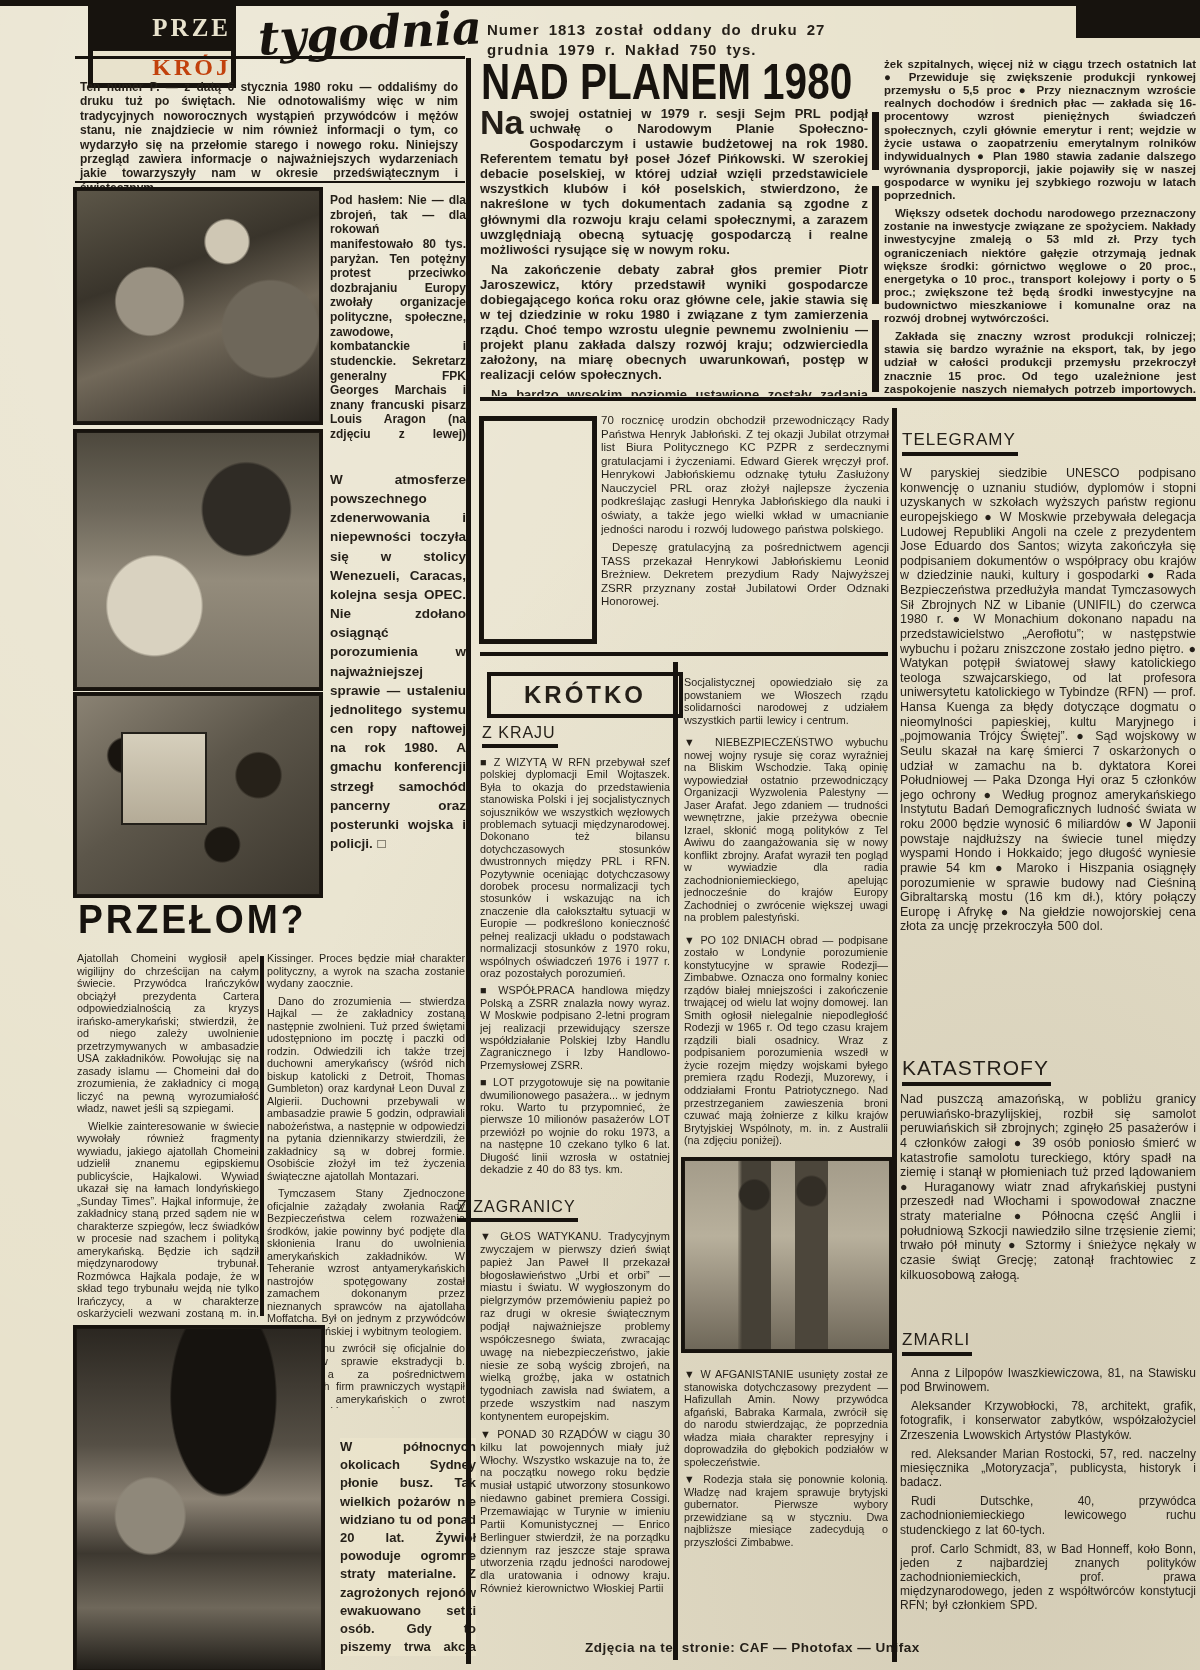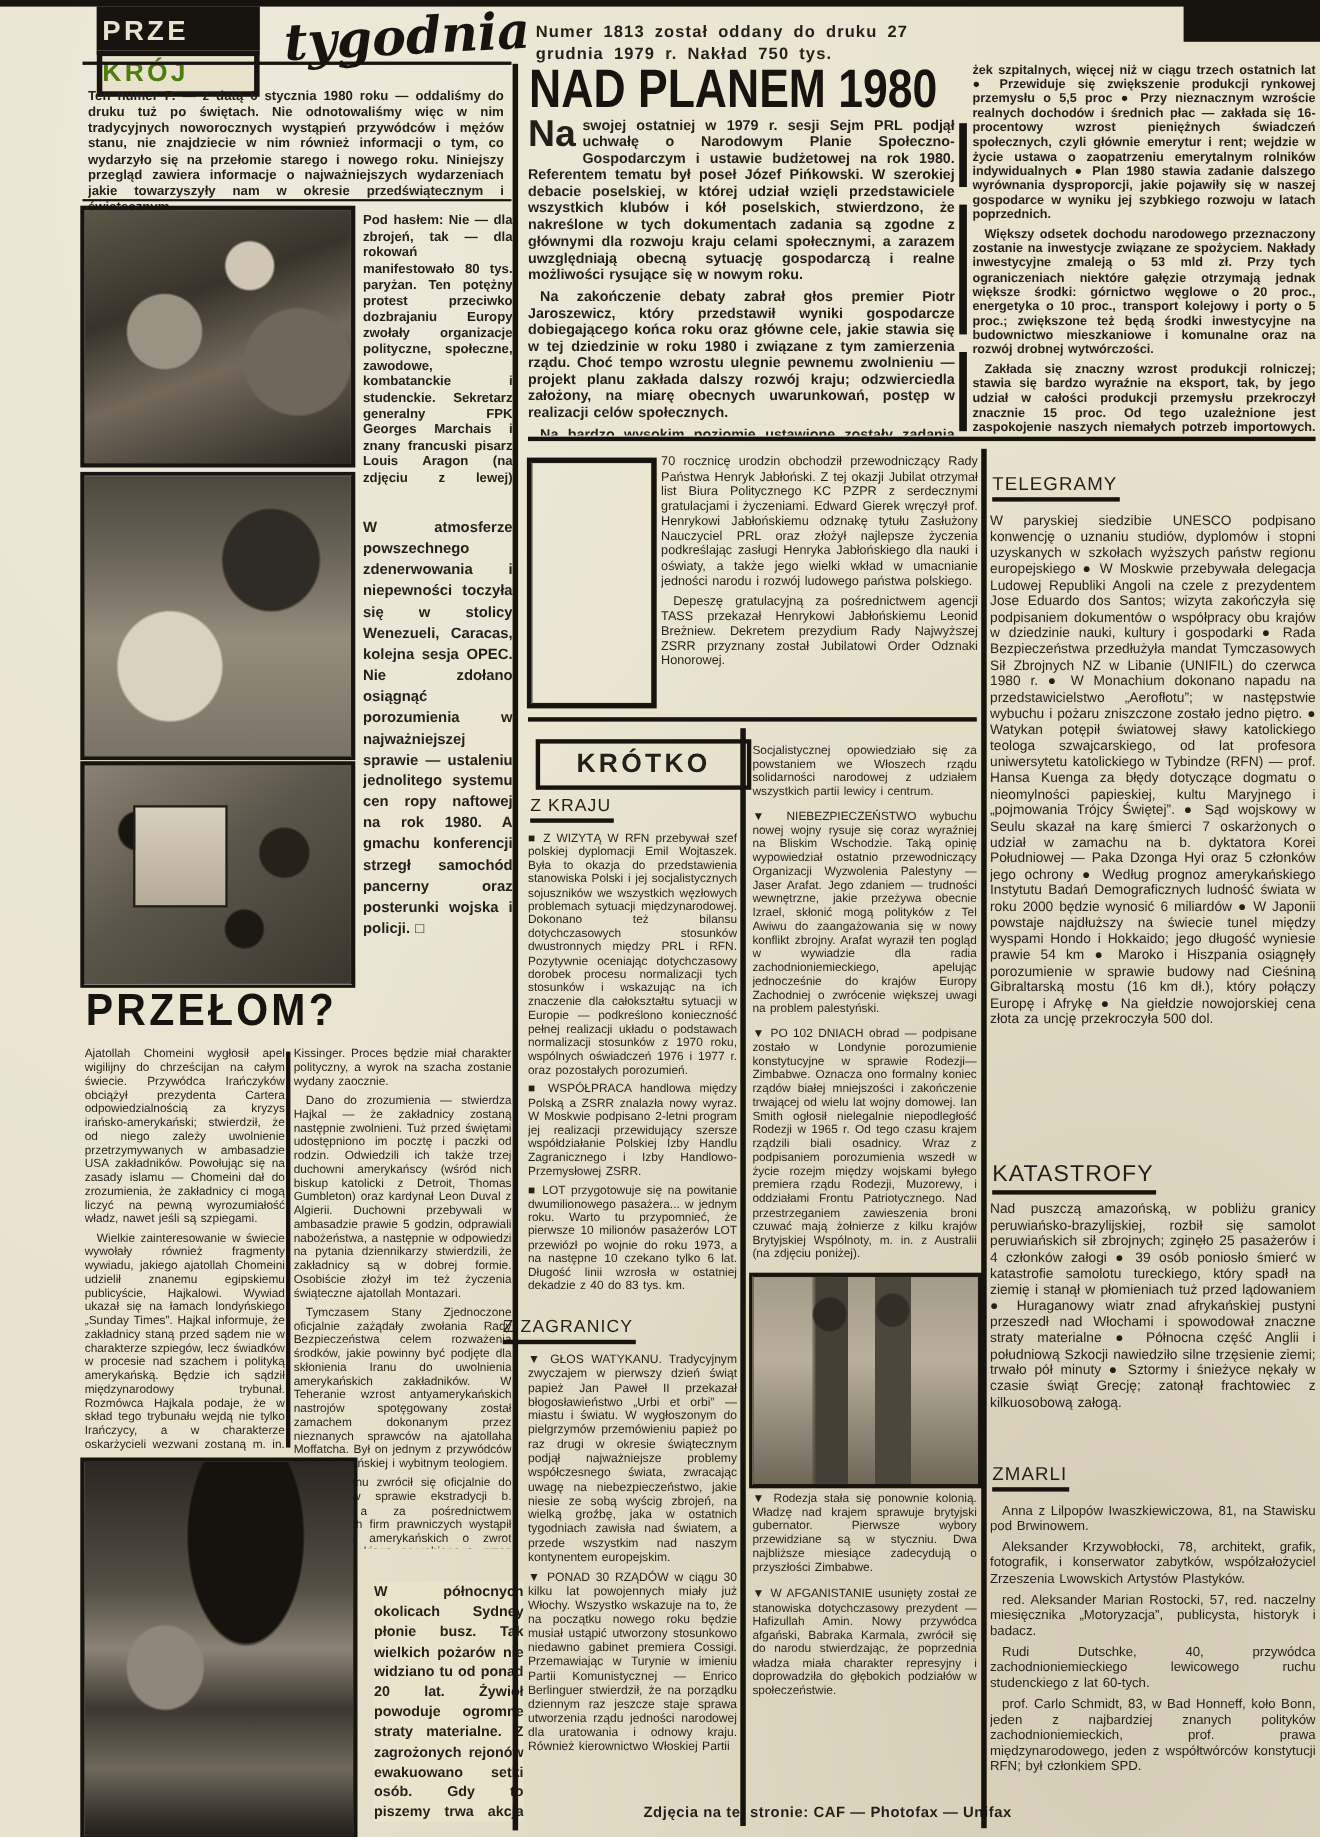--- a/index.html
+++ b/index.html
@@ -14,33 +14,33 @@
   .rule{position:absolute;background:#17130e;}
   .t{position:absolute;text-align:justify;overflow:hidden;line-height:1.18;
      word-spacing:1px;}
   .t p{margin:0 0 5px 0;text-indent:11px;}
   .t p.noind{text-indent:0;}
   .photo{position:absolute;border:1px solid #1c1812;box-shadow:0 0 0 3px #17130e;}
   .headrule{display:inline-block;font-weight:normal;border-bottom:4px solid #17130e;
      padding:0 2px 2px 0;letter-spacing:1px;}
   .cap{font-weight:bold;}
   .logo-box{position:absolute;border:5px solid #17130e;font-weight:bold;
-     text-align:left;letter-spacing:3px;font-family:Liberation Sans, sans-serif;}
+     text-align:right;letter-spacing:3px;font-family:Liberation Serif, serif;}
   .script{font-family:"DejaVu Serif", serif;font-style:italic;font-weight:bold;}
 </style>
 </head>
 <body>
 
 <div class="page">
 
   <div class="rule" style="left:0;top:0;width:1200px;height:6px;"></div>
   <div class="rule" style="left:1076px;top:0;width:124px;height:38px;"></div>
 
   <div class="logo-box" style="left:88px;top:6px;width:138px;height:34px;background:#17130e;color:#e8e2cc;font-size:25px;line-height:34px;"><span>PRZE</span></div>
-  <div class="logo-box" style="left:88px;top:46px;width:138px;height:32px;background:#e8e2cc;color:#4d7c0f;font-size:24px;line-height:32px;"><span>KRÓJ</span></div>
+  <div class="logo-box" style="left:88px;top:46px;width:138px;height:32px;background:#e8e2cc;color:#c2410c;font-size:24px;line-height:32px;"><span>KRÓJ</span></div>
   <div class="abs script" style="left:258px;top:6px;font-size:46px;color:#17130e;transform:rotate(-3deg);">tygodnia</div>
   <div class="abs" style="left:487px;top:20px;width:370px;font-size:15px;font-weight:bold;letter-spacing:1px;line-height:1.35;word-spacing:4px;">Numer 1813 został oddany do druku 27 grudnia 1979 r. Nakład 750 tys.</div>
 
   <div class="rule" style="left:75px;top:56px;width:390px;height:3px;"></div>
   <div class="t" style="left:80px;top:80px;width:378px;height:116px;font-size:12px;font-weight:bold;line-height:1.2;">
       <p class="noind">Ten numer P. — z datą 6 stycznia 1980 roku — oddaliśmy do druku tuż po świętach. Nie odnotowaliśmy więc w nim tradycyjnych noworocznych wystąpień przywódców i mężów stanu, nie znajdziecie w nim również informacji o tym, co wydarzyło się na przełomie starego i nowego roku. Niniejszy przegląd zawiera informacje o najważniejszych wydarzeniach jakie towarzyszyły nam w okresie przedświątecznym i świątecznym.</p>
     </div>
   <div class="rule" style="left:75px;top:181px;width:390px;height:2px;"></div>
 
   <div class="photo" style="left:76px;top:190px;width:242px;height:230px;
@@ -146,22 +146,22 @@
     <p class="noind" style="margin-top:10px;">▼ NIEBEZPIECZEŃSTWO wybuchu nowej wojny rysuje się coraz wyraźniej na Bliskim Wschodzie. Taką opinię wypowiedział ostatnio przewodniczący Organizacji Wyzwolenia Palestyny — Jaser Arafat. Jego zdaniem — trudności wewnętrzne, jakie przeżywa obecnie Izrael, skłonić mogą polityków z Tel Awiwu do zaangażowania się w nowy konflikt zbrojny. Arafat wyraził ten pogląd w wywiadzie dla radia zachodnioniemieckiego, apelując jednocześnie do krajów Europy Zachodniej o zwrócenie większej uwagi na problem palestyński.</p>
     <p class="noind" style="margin-top:10px;">▼ PO 102 DNIACH obrad — podpisane zostało w Londynie porozumienie konstytucyjne w sprawie Rodezji—Zimbabwe. Oznacza ono formalny koniec rządów białej mniejszości i zakończenie trwającej od wielu lat wojny domowej. Ian Smith ogłosił nielegalnie niepodległość Rodezji w 1965 r. Od tego czasu krajem rządzili biali osadnicy. Wraz z podpisaniem porozumienia wszedł w życie rozejm między wojskami byłego premiera rządu Rodezji, Muzorewy, i oddziałami Frontu Patriotycznego. Nad przestrzeganiem zawieszenia broni czuwać mają żołnierze z kilku krajów Brytyjskiej Wspólnoty, m. in. z Australii (na zdjęciu poniżej).</p>
   </div>
   <div class="photo" style="left:684px;top:1160px;width:204px;height:188px;
        background:
          radial-gradient(circle at 34% 18%, #2e2a23 0 7%, rgba(0,0,0,0) 8%),
          radial-gradient(circle at 62% 16%, #332e26 0 7%, rgba(0,0,0,0) 8%),
          linear-gradient(90deg, rgba(0,0,0,0) 0 26%, #46413637 26%, #454036 28% 42%, rgba(0,0,0,0) 42% 54%, #4c463b 54% 70%, rgba(0,0,0,0) 70%),
          linear-gradient(180deg,#a49c8a 0%,#b8b09c 40%,#8a8272 78%,#6f6859 100%);"></div>
   <div class="t" style="left:684px;top:1356px;width:204px;height:300px;font-size:10.8px;line-height:1.16;">
+    <p class="noind" style="margin-top:12px;">▼ W AFGANISTANIE usunięty został ze stanowiska dotychczasowy prezydent — Hafizullah Amin. Nowy przywódca afgański, Babraka Karmala, zwrócił się do narodu stwierdzając, że poprzednia władza miała charakter represyjny i doprowadziła do głębokich podziałów w społeczeństwie.</p>
     <p class="noind">▼ Rodezja stała się ponownie kolonią. Władzę nad krajem sprawuje brytyjski gubernator. Pierwsze wybory przewidziane są w styczniu. Dwa najbliższe miesiące zadecydują o przyszłości Zimbabwe.</p>
-    <p class="noind" style="margin-top:12px;">▼ W AFGANISTANIE usunięty został ze stanowiska dotychczasowy prezydent — Hafizullah Amin. Nowy przywódca afgański, Babraka Karmala, zwrócił się do narodu stwierdzając, że poprzednia władza miała charakter represyjny i doprowadziła do głębokich podziałów w społeczeństwie.</p>
   </div>
 
   <div class="abs" style="left:902px;top:430px;font-size:17px;">
     <span class="headrule">TELEGRAMY</span>
   </div>
   <div class="t" style="left:900px;top:466px;width:296px;height:576px;font-size:12.5px;line-height:1.17;">
       <p class="noind">W paryskiej siedzibie UNESCO podpisano konwencję o uznaniu studiów, dyplomów i stopni uzyskanych w szkołach wyższych państw regionu europejskiego ● W Moskwie przebywała delegacja Ludowej Republiki Angoli na czele z prezydentem Jose Eduardo dos Santos; wizyta zakończyła się podpisaniem dokumentów o współpracy obu krajów w dziedzinie nauki, kultury i gospodarki ● Rada Bezpieczeństwa przedłużyła mandat Tymczasowych Sił Zbrojnych NZ w Libanie (UNIFIL) do czerwca 1980 r. ● W Monachium dokonano napadu na przedstawicielstwo „Aerofłotu”; w następstwie wybuchu i pożaru zniszczone zostało jedno piętro. ● Watykan potępił światowej sławy katolickiego teologa szwajcarskiego, od lat profesora uniwersytetu katolickiego w Tybindze (RFN) — prof. Hansa Kuenga za błędy dotyczące dogmatu o nieomylności papieskiej, kultu Maryjnego i „pojmowania Trójcy Świętej”. ● Sąd wojskowy w Seulu skazał na karę śmierci 7 oskarżonych o udział w zamachu na b. dyktatora Korei Południowej — Paka Dzonga Hyi oraz 5 członków jego ochrony ● Według prognoz amerykańskiego Instytutu Badań Demograficznych ludność świata w roku 2000 będzie wynosić 6 miliardów ● W Japonii powstaje najdłuższy na świecie tunel między wyspami Hondo i Hokkaido; jego długość wyniesie prawie 54 km ● Maroko i Hiszpania osiągnęły porozumienie w sprawie budowy nad Cieśniną Gibraltarską mostu (16 km dł.), który połączy Europę i Afrykę ● Na giełdzie nowojorskiej cena złota za uncję przekroczyła 500 dol.</p>
     </div>
 
   <div class="abs" style="left:902px;top:1056px;font-size:21px;">

